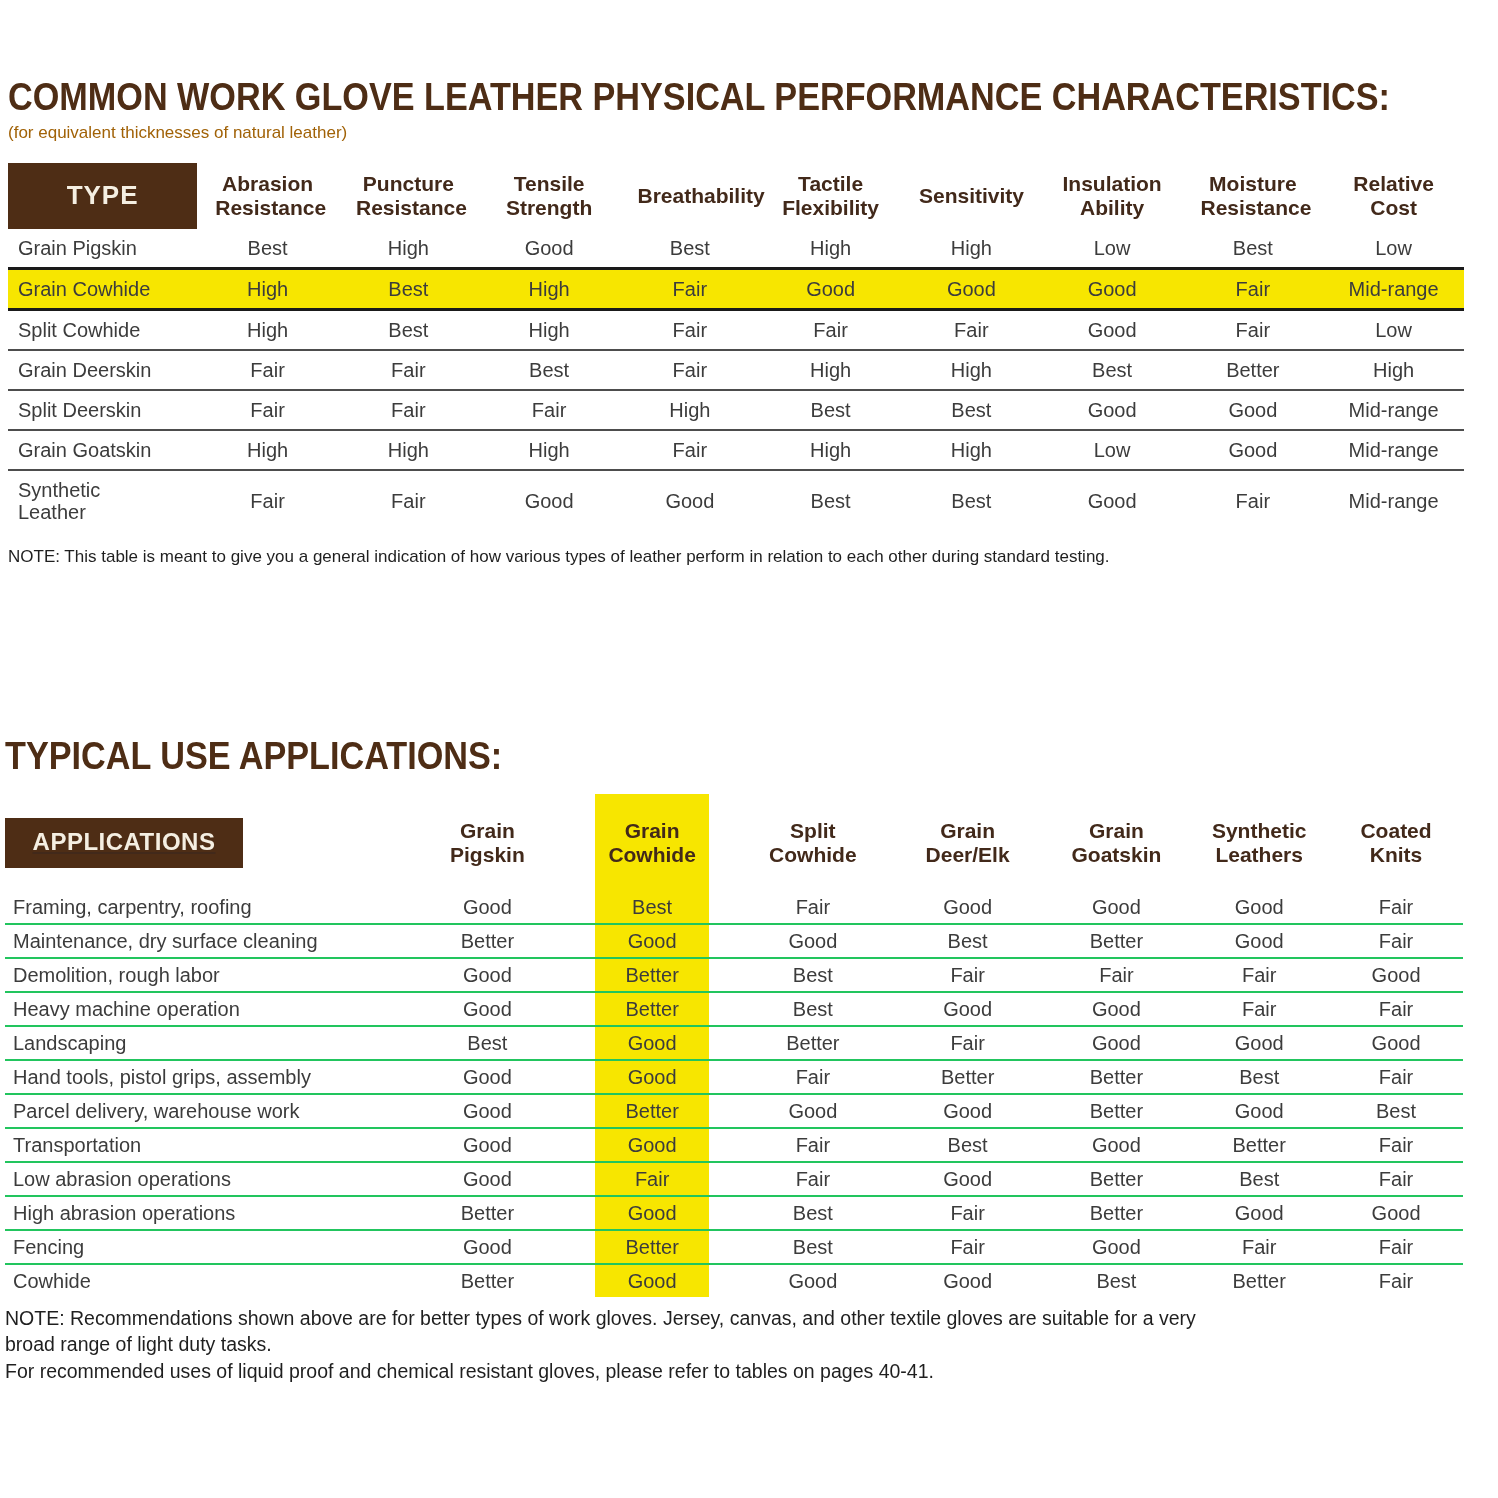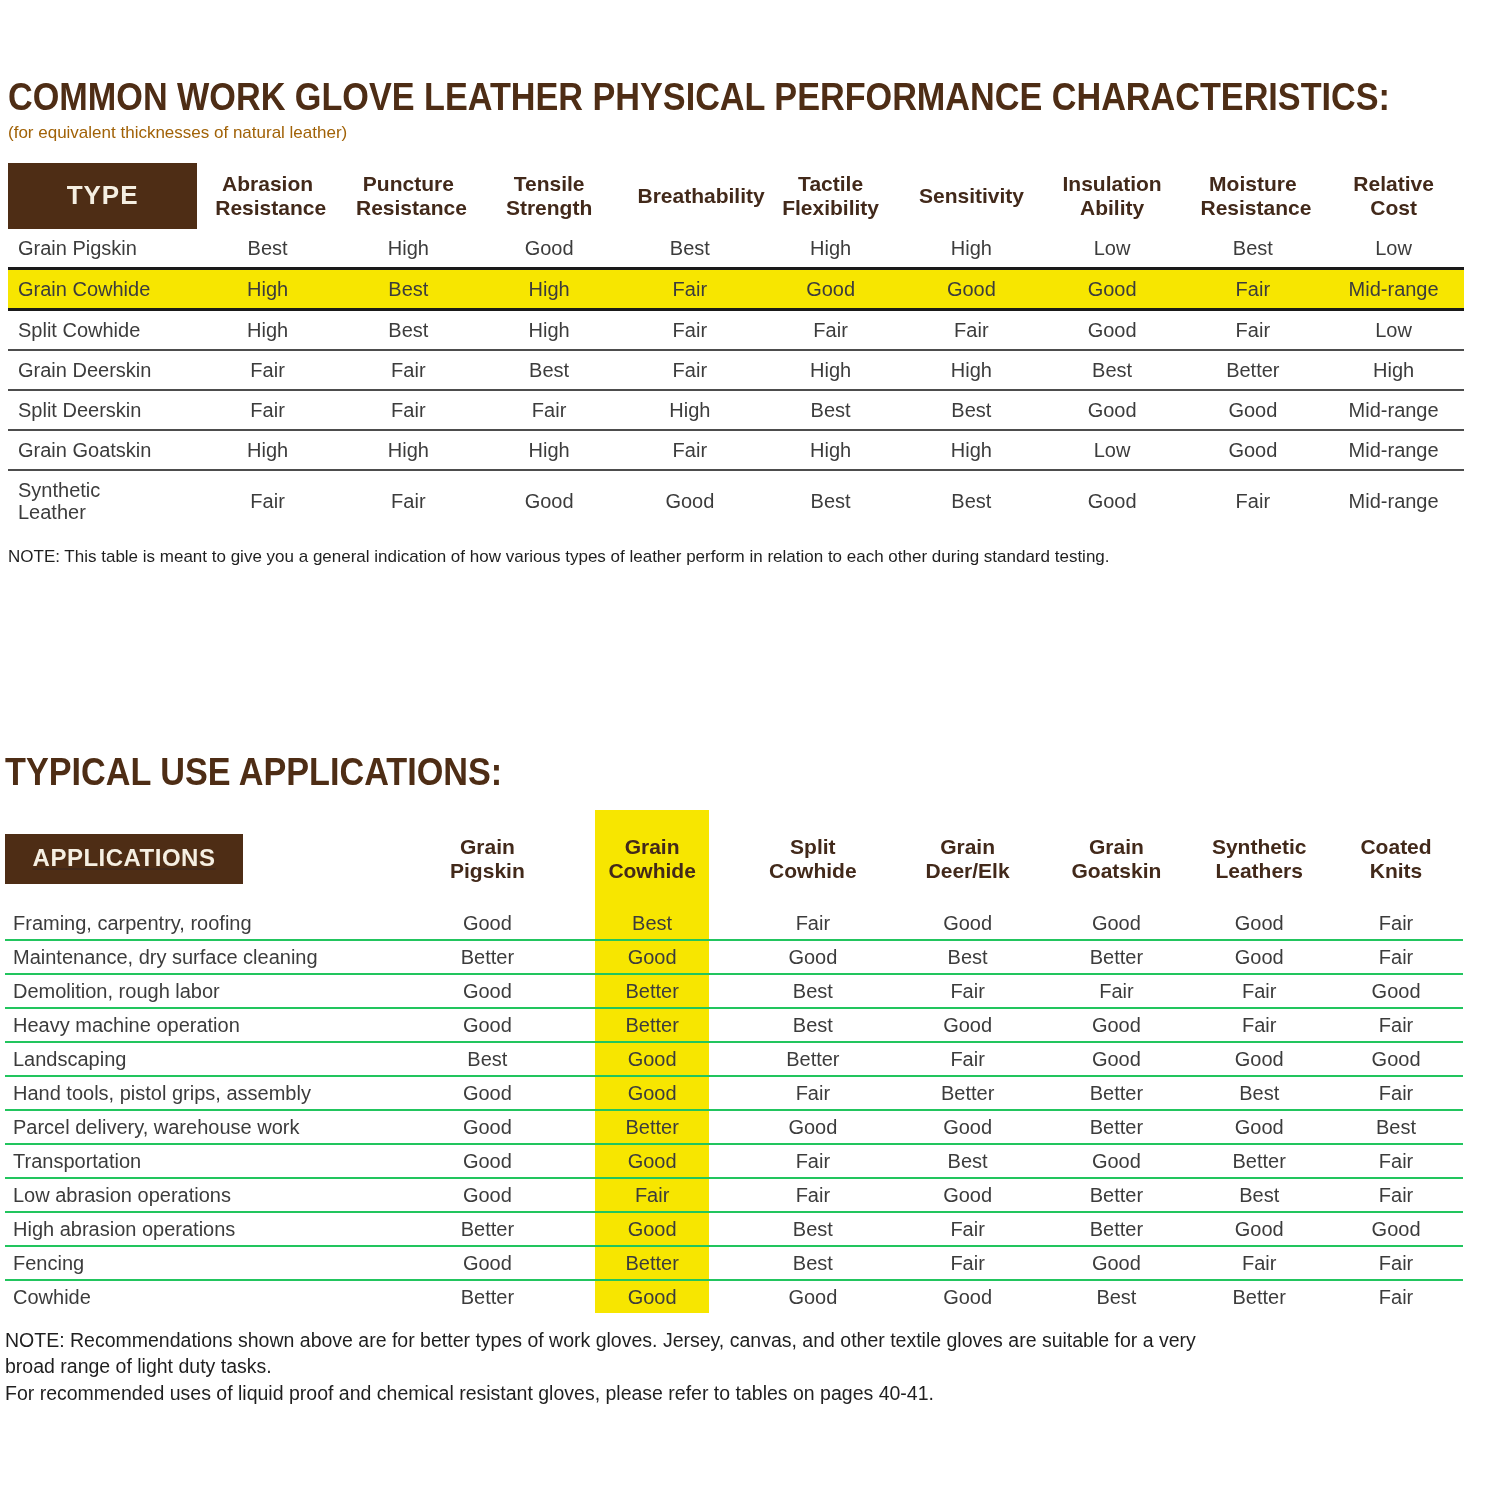--- a/index.html
+++ b/index.html
@@ -73,21 +73,21 @@
     padding-left: 10px;
   }
   table.perf tbody tr { border-top: 2px solid #4D4D4D; }
   table.perf tbody tr:first-child { border-top: none; }
   table.perf tbody tr.hl-row {
     background: #F7E600;
     border-top: 3px solid #1A1A1A;
     border-bottom: 3px solid #1A1A1A;
   }
   .note-small {
-    margin: 16px 0 16px 8px;
+    margin: 16px 0 0 8px;
     font-size: 17px;
     color: #1F1F1F;
   }
   
   .title-2 { padding-top: 168px; margin-left: 5px; }
   .apps-wrap {
     position: relative;
     width: 1458px;
     margin: 16px 0 0 5px;
   }
@@ -145,21 +145,21 @@
     padding: 4px 2px;
     line-height: 1.2;
   }
   table.apps tbody td.label {
     text-align: left;
     padding-left: 8px;
   }
   table.apps tbody tr { border-bottom: 2px solid #22c55e; }
   table.apps tbody tr:last-child { border-bottom: none; }
   .note-large {
-    margin: 14px 0 0 5px;
+    margin: 8px 0 0 5px;
     font-size: 19.5px;
     color: #1F1F1F;
     line-height: 1.35;
   }
 </style>
 </head>
 <body>
 
 <div class="page">
 

